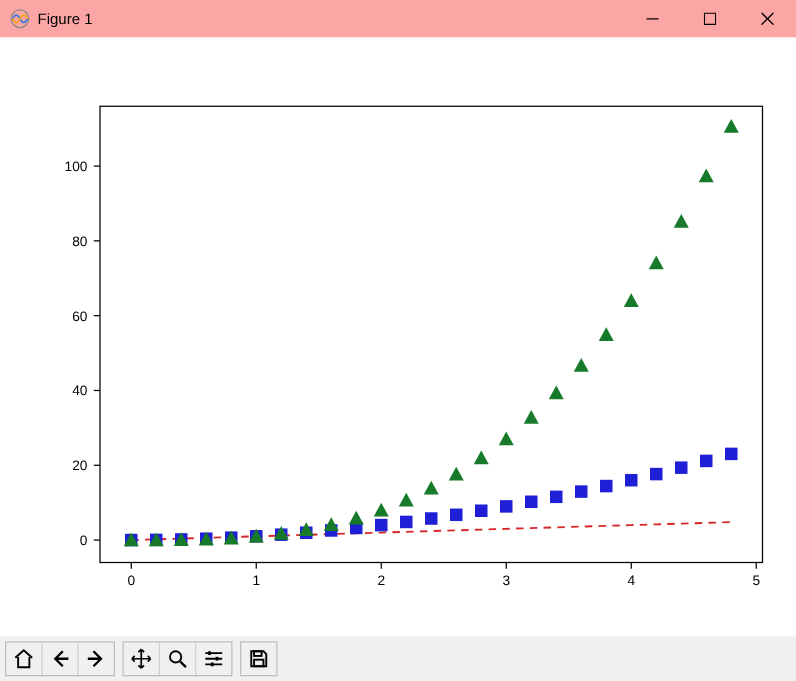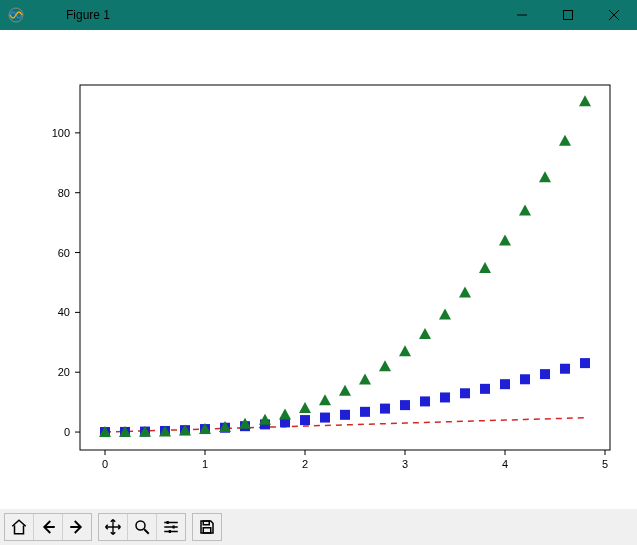--- a/index.html
+++ b/index.html
@@ -15,22 +15,21 @@
     height: 545px;
     position: relative;
     background: #fff;
     box-sizing: border-box;
   }
   .titlebar {
     height: 30px;
     display: flex;
     align-items: center;
     padding: 0 0 0 8px;
-    background: #0f766e;
-    gap: 36px;
+    background: #fca5a5;
   }
   .titlebar .app-icon {
     width: 16px; height: 16px;
     margin-right: 6px;
     position: relative;
   }
   .titlebar .title {
     flex: 1;
     font-size: 12px;
   }

